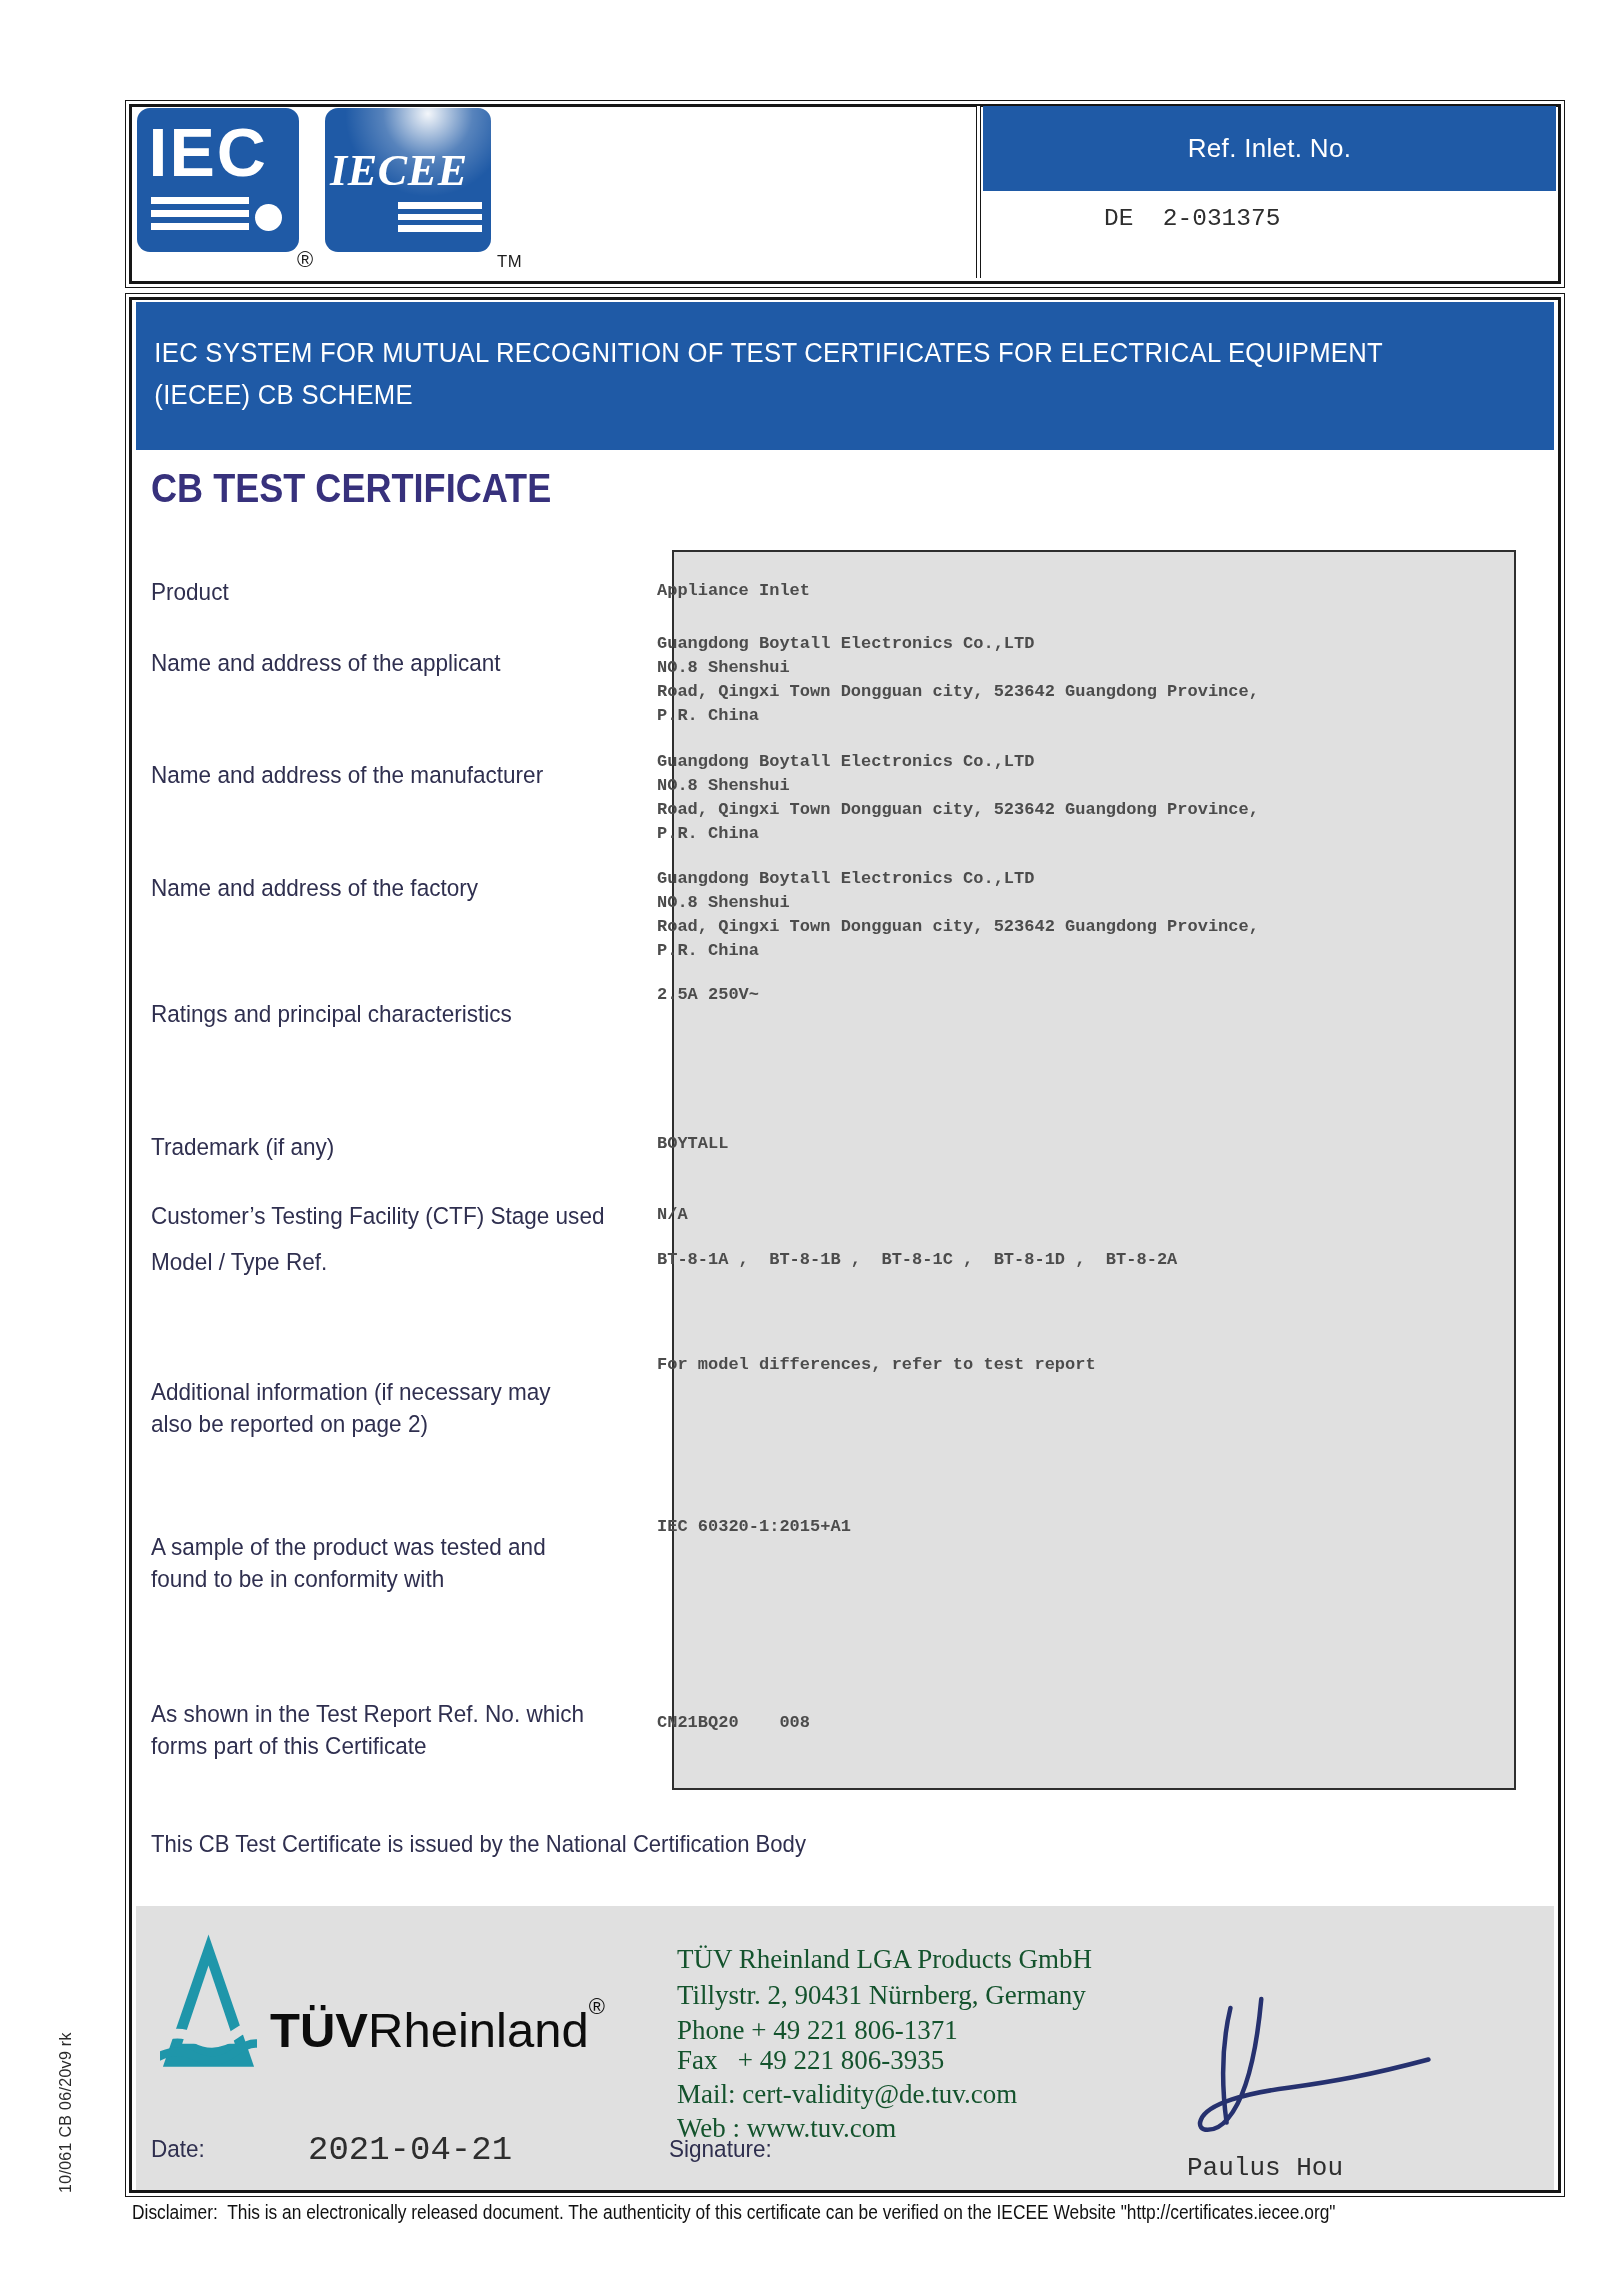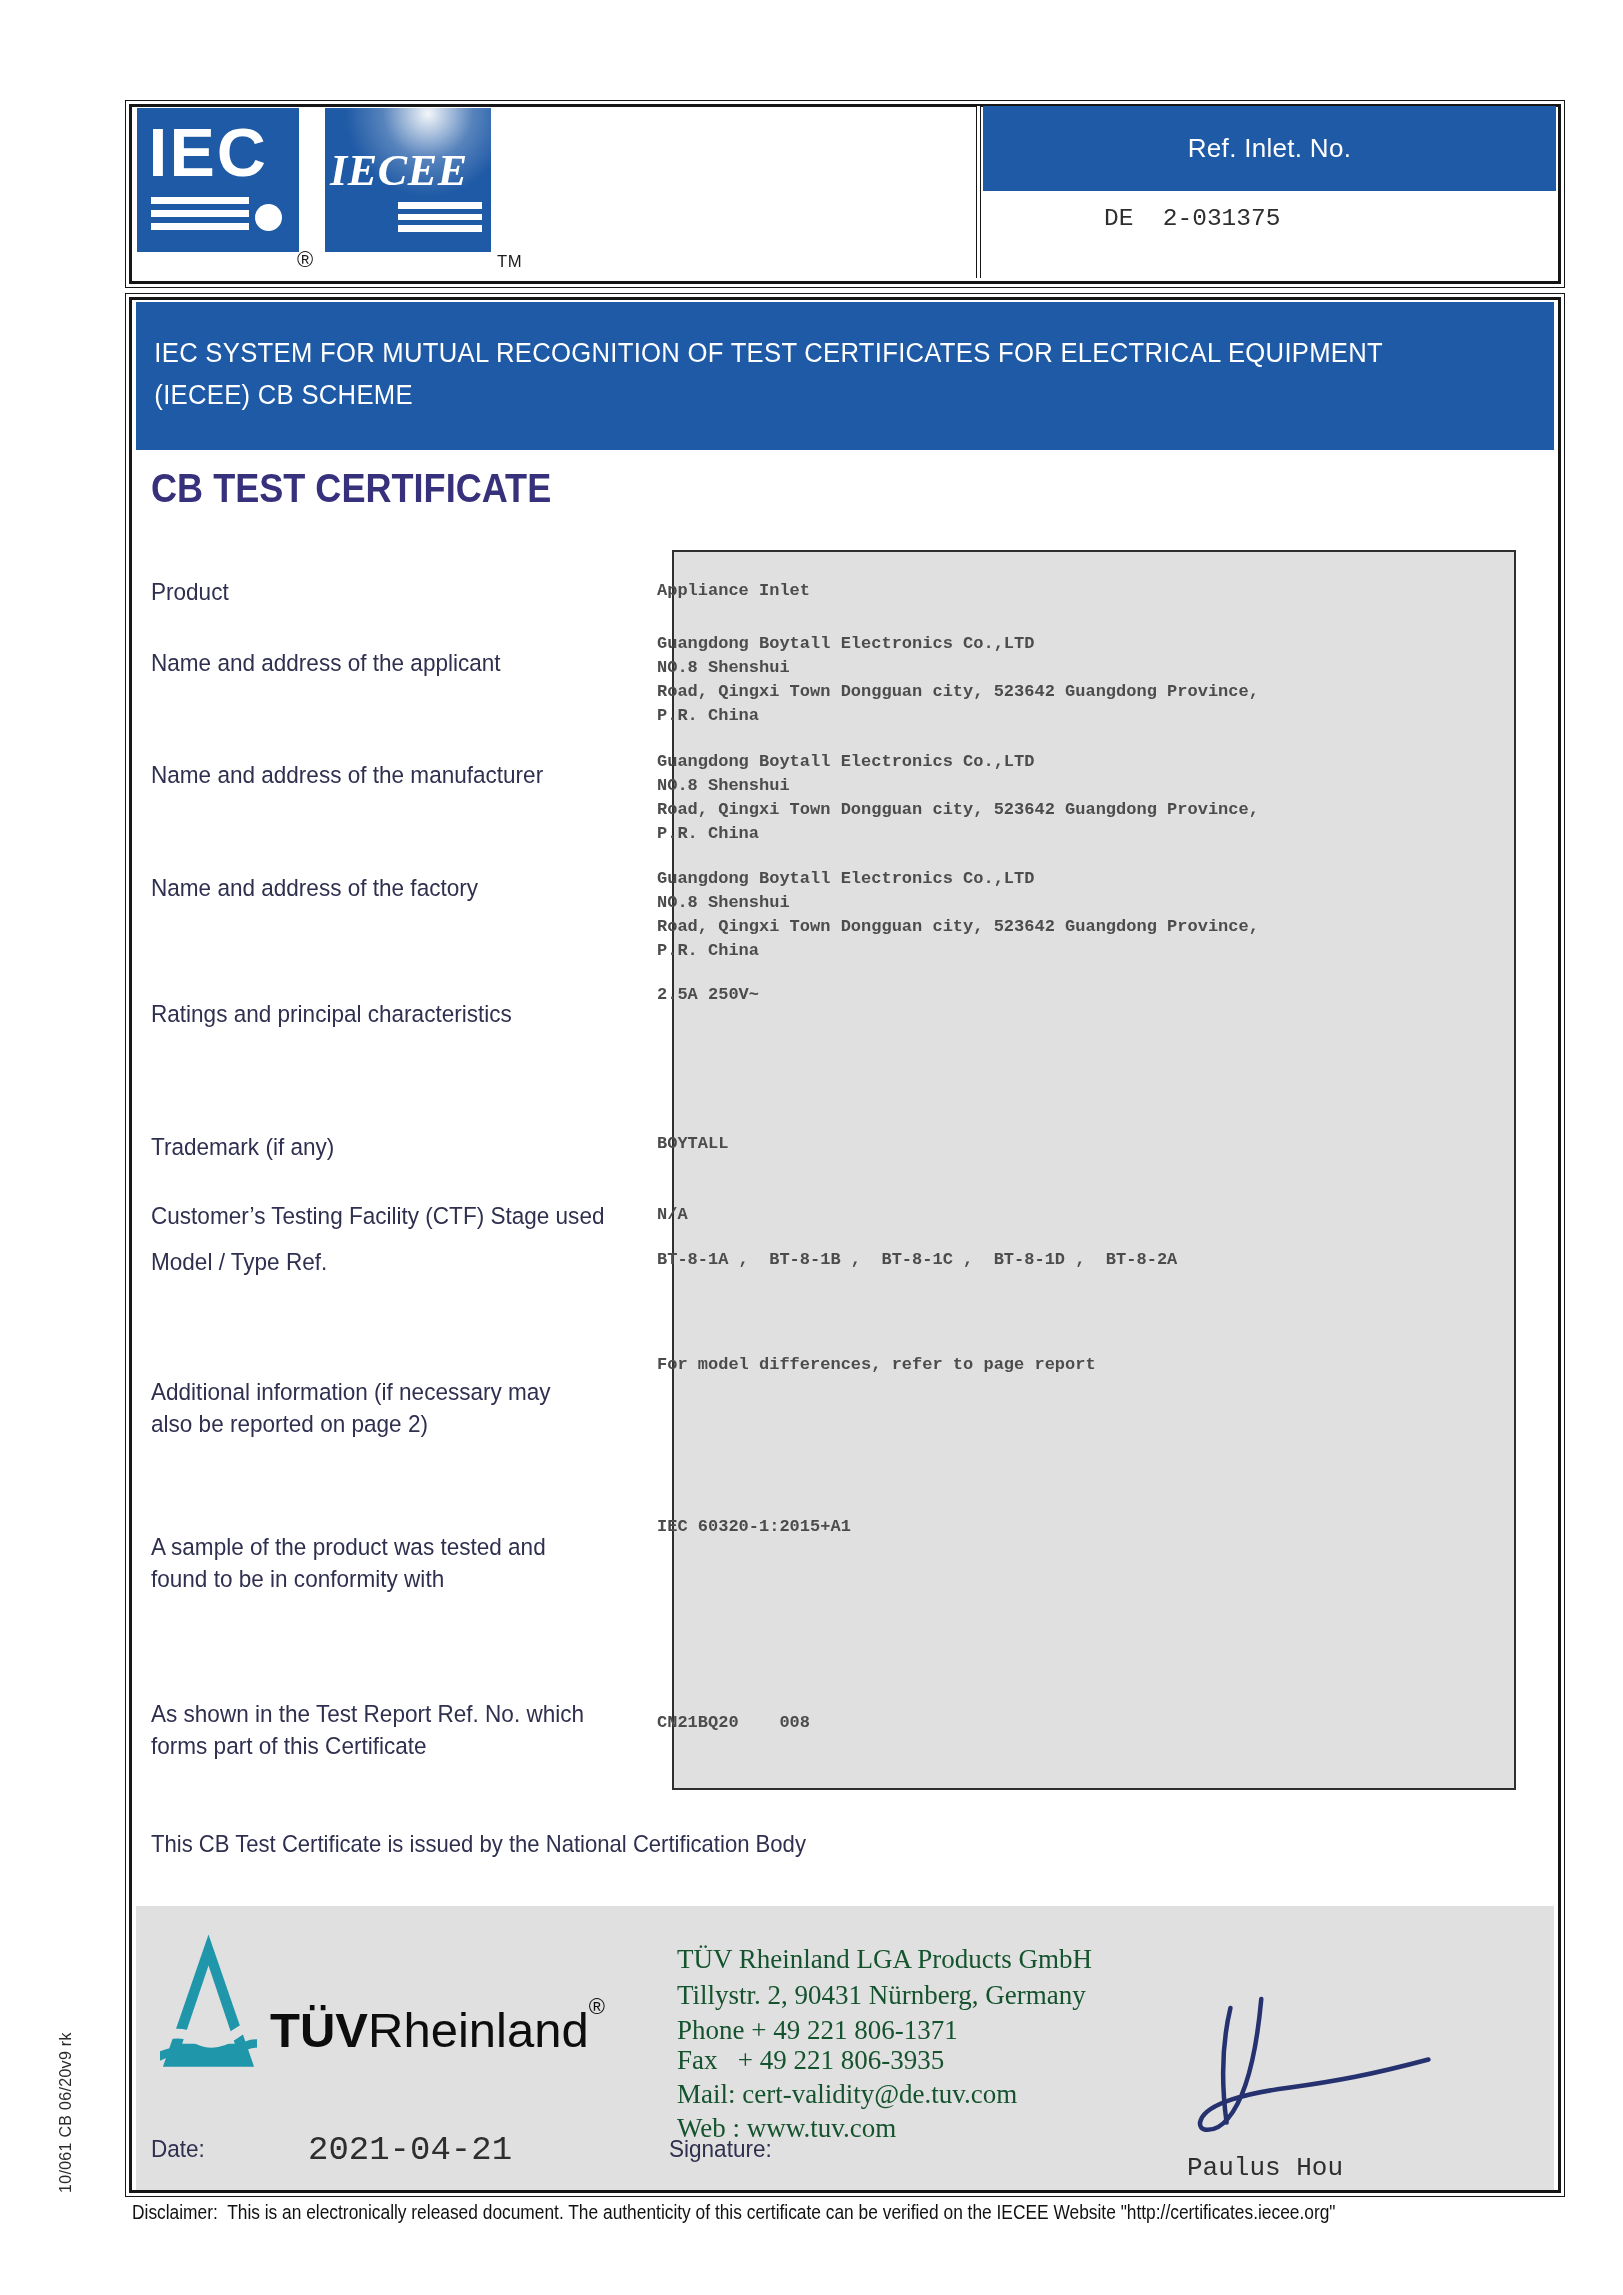--- a/index.html
+++ b/index.html
@@ -15,21 +15,21 @@
   html,body{margin:0;padding:0;}
   body{
     width:1623px;height:2295px;position:relative;background:#fff;
     font-family:"Liberation Sans",sans-serif;overflow:hidden;
   }
   .abs{position:absolute;}
   
   .dbox{position:absolute;border:1.9px solid var(--border);padding:2.6px;box-sizing:border-box;background:#fff;}
   .dbox-inner{width:100%;height:100%;border:3.9px solid var(--border);box-sizing:border-box;}
   
-  .tile{position:absolute;background:var(--blue);overflow:hidden;}
+  .tile{position:absolute;background:var(--blue);overflow:hidden;border-radius:13px;}
   .iec-word{position:absolute;left:11.6px;top:5.1px;font-size:68px;font-weight:700;color:#fff;letter-spacing:1.9px;}
   .iec-stripes{position:absolute;left:14px;bottom:16.7px;width:98px;}
   .iec-stripes i{display:block;height:7px;background:#fff;margin-bottom:5.8px;}
   .iec-dot{position:absolute;right:16.7px;bottom:20.6px;width:27px;height:27px;border-radius:50%;background:#fff;}
   .iecee-glow{position:absolute;left:0;top:0;width:100%;height:100%;
     background:radial-gradient(circle at 62% 4%, rgba(255,255,255,.95) 0%, rgba(255,255,255,.25) 26%, rgba(255,255,255,0) 48%);}
   .iecee-word{position:absolute;left:5.1px;top:37px;font-family:"Liberation Serif",serif;font-style:italic;font-weight:700;
     font-size:44px;color:#fff;letter-spacing:0.6px;}
   .iecee-stripes{position:absolute;right:9px;bottom:15.4px;width:84px;}
   .iecee-stripes i{display:block;height:6.4px;background:#fff;margin-bottom:5.1px;}
@@ -142,21 +142,21 @@
 Road, Qingxi Town Dongguan city, 523642 Guangdong Province,
 P.R. China</div>
 <div class="fvalue" style="top:867px;">Guangdong Boytall Electronics Co.,LTD
 NO.8 Shenshui
 Road, Qingxi Town Dongguan city, 523642 Guangdong Province,
 P.R. China</div>
 <div class="fvalue" style="top:983px;">2.5A 250V~</div>
 <div class="fvalue" style="top:1132px;">BOYTALL</div>
 <div class="fvalue" style="top:1203px;">N/A</div>
 <div class="fvalue" style="top:1248px;">BT-8-1A ,  BT-8-1B ,  BT-8-1C ,  BT-8-1D ,  BT-8-2A</div>
-<div class="fvalue" style="top:1353px;">For model differences, refer to page report</div>
+<div class="fvalue" style="top:1353px;">For model differences, refer to test report</div>
 <div class="fvalue" style="top:1515px;">IEC 60320-1:2015+A1</div>
 <div class="fvalue" style="top:1711px;">CN21BQ20    008</div>
 
 <div class="issued-line" style="top:1830px;">This CB Test Certificate is issued by the National Certification Body</div>
 
 <div class="footer-panel" style="left:136px;top:1906px;width:1418px;height:284px;"></div>
 
 <svg class="abs" style="left:160px;top:1932px;" width="97" height="138" viewBox="0 0 150 215">
   <path d="M75 4 L146 210 L4 210 Z" fill="#1f96aa"></path>
   <path d="M75 52 L116 174 L34 174 Z" fill="#e0e0e0"></path>

